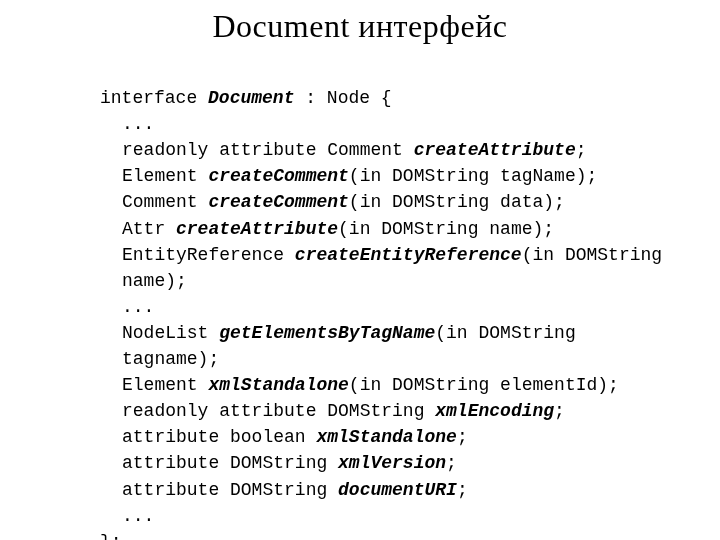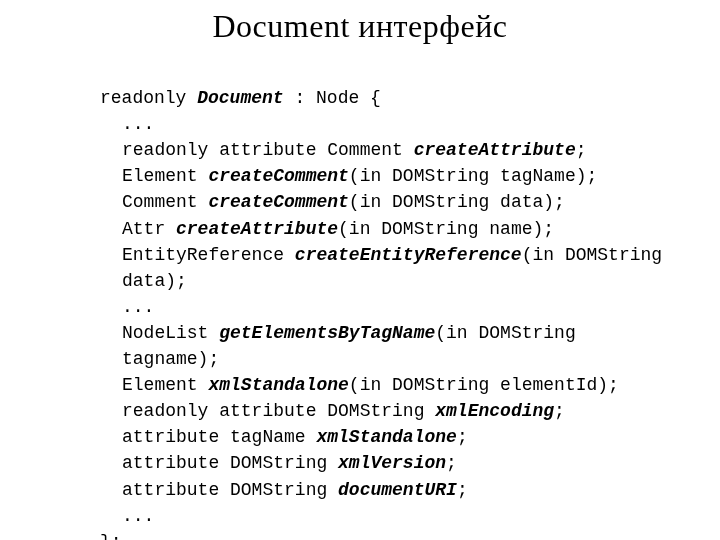--- a/index.html
+++ b/index.html
@@ -39,32 +39,32 @@
     margin-left: 22px;
   }
 </style>
 </head>
 <body>
 
 <div class="slide">
   <h1 class="title">Document интерфейс</h1>
 
   <div class="code">
-<span><span>readonly </span><b>Document</b><span> : Node {</span></span>
+<span><span>interface </span><b>Document</b><span> : Node {</span></span>
 <span class="indent">...</span>
 <span class="indent"><span>readonly attribute Comment </span><b>createAttribute</b><span>;</span></span>
 <span class="indent"><span>Element </span><b>createComment</b><span>(in DOMString tagName);</span></span>
 <span class="indent"><span>Comment </span><b>createComment</b><span>(in DOMString data);</span></span>
 <span class="indent"><span>Attr </span><b>createAttribute</b><span>(in DOMString name);</span></span>
 <span class="indent"><span>EntityReference </span><b>createEntityReference</b><span>(in DOMString</span></span>
-<span class="indent">data);</span>
+<span class="indent">name);</span>
 <span class="indent">...</span>
 <span class="indent"><span>NodeList </span><b>getElementsByTagName</b><span>(in DOMString</span></span>
 <span class="indent">tagname);</span>
 <span class="indent"><span>Element </span><b>xmlStandalone</b><span>(in DOMString elementId);</span></span>
 <span class="indent"><span>readonly attribute DOMString </span><b>xmlEncoding</b><span>;</span></span>
-<span class="indent"><span>attribute tagName </span><b>xmlStandalone</b><span>;</span></span>
+<span class="indent"><span>attribute boolean </span><b>xmlStandalone</b><span>;</span></span>
 <span class="indent"><span>attribute DOMString </span><b>xmlVersion</b><span>;</span></span>
 <span class="indent"><span>attribute DOMString </span><b>documentURI</b><span>;</span></span>
 <span class="indent">...</span>
 <span>};</span>
 </div>
 </div>
 
 </body></html>

